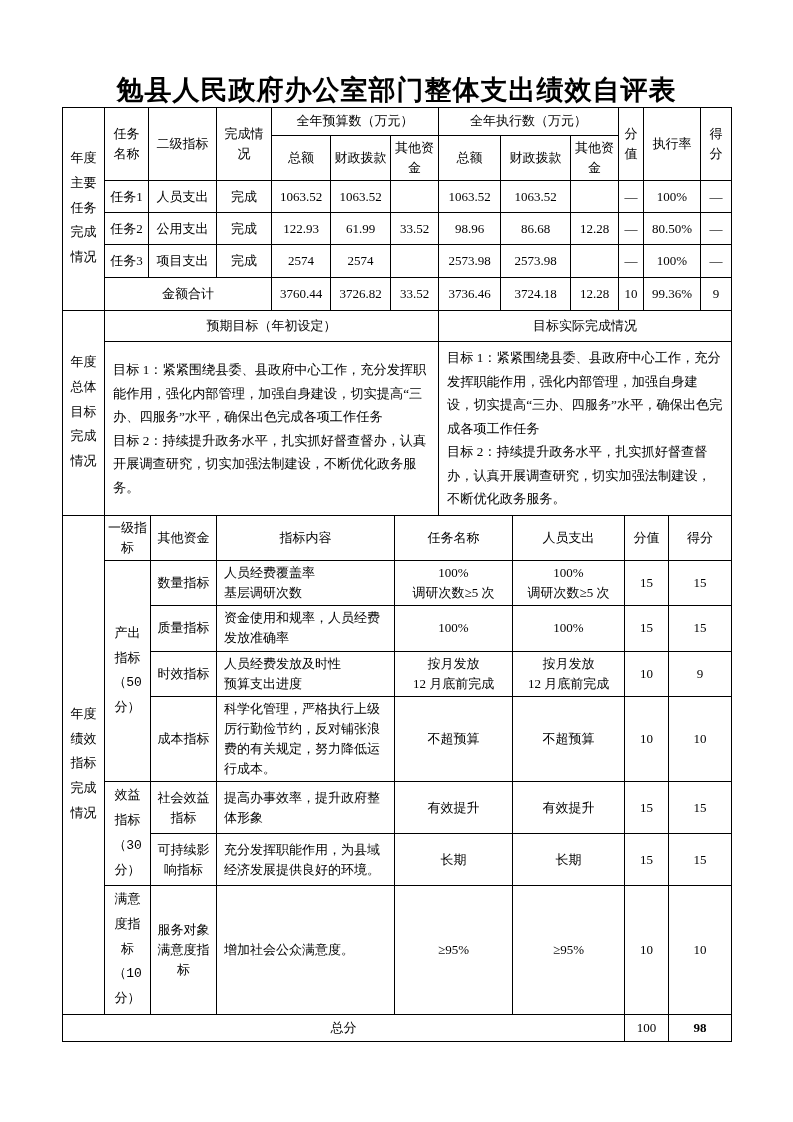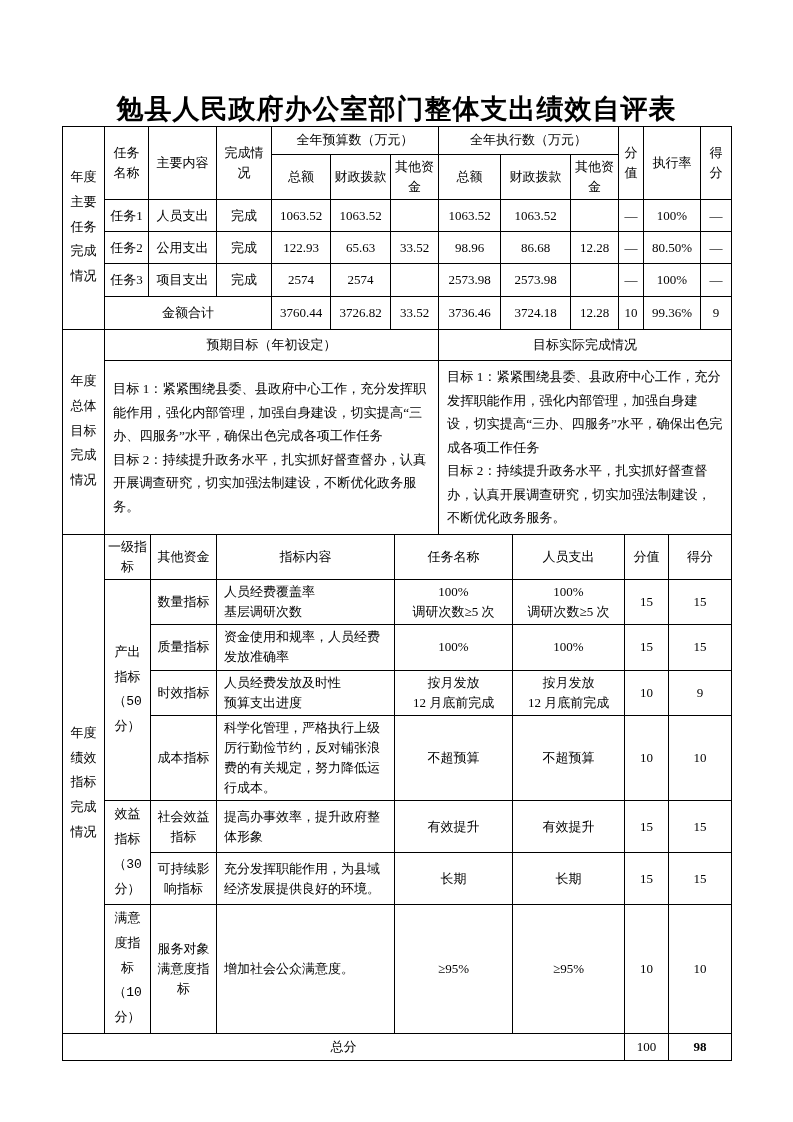--- a/index.html
+++ b/index.html
@@ -1,18 +1,18 @@
 <!DOCTYPE html>
 <html><head>
 <meta charset="utf-8">
 <style>
   html,body{margin:0;padding:0;background:#e8e8e8;}
   .page{
     width:793px;height:1122px;background:#ffffff;margin:0 auto;
-    box-sizing:border-box;padding-top:91px;position:relative;
+    box-sizing:border-box;padding-top:72px;position:relative;
     font-family:"Liberation Serif","DejaVu Serif",serif;color:#000;
   }
   .doc-title{
     font-size:27px;font-weight:bold;text-align:center;margin:0;
     font-family:"Liberation Sans","DejaVu Sans",sans-serif;letter-spacing:1px;
   }
   .doc-subtitle{text-align:center;font-size:13.5px;margin-top:17px;margin-bottom:8px;}
   .tbl-wrap{width:669px;margin:0 auto;}
   table{border-collapse:collapse;table-layout:fixed;width:669px;margin-top:-1px;}
   td{
@@ -48,21 +48,21 @@
           <col style="width:70px">
           <col style="width:48px">
         <col style="width:25px">
           <col style="width:57px">
           <col style="width:31px">
       </colgroup>
       <tbody>
           <tr style="height:28px">
         <td rowspan="6" class="vlabel">年度主要任务完成情况</td>
         <td rowspan="2">任务名称</td>
-        <td rowspan="2">主要内容</td>
+        <td rowspan="2">二级指标</td>
         <td rowspan="2">完成情况</td>
         <td colspan="3">全年预算数（万元）</td>
         <td colspan="3">全年执行数（万元）</td>
         <td rowspan="2">分值</td>
         <td rowspan="2">执行率</td>
         <td rowspan="2">得分</td>
       </tr>
       <tr style="height:40px">
         <td>总额</td>
         <td>财政拨款</td>
@@ -83,21 +83,21 @@
         <td></td>
         <td>—</td>
         <td>100%</td>
         <td>—</td>
       </tr>
       <tr style="height:32px">
         <td>任务2</td>
         <td>公用支出</td>
         <td>完成</td>
         <td>122.93</td>
-        <td>65.63</td>
+        <td>61.99</td>
         <td>33.52</td>
         <td>98.96</td>
         <td>86.68</td>
         <td>12.28</td>
         <td>—</td>
         <td>80.50%</td>
         <td>—</td>
       </tr>
       <tr style="height:33px">
         <td>任务3</td>

